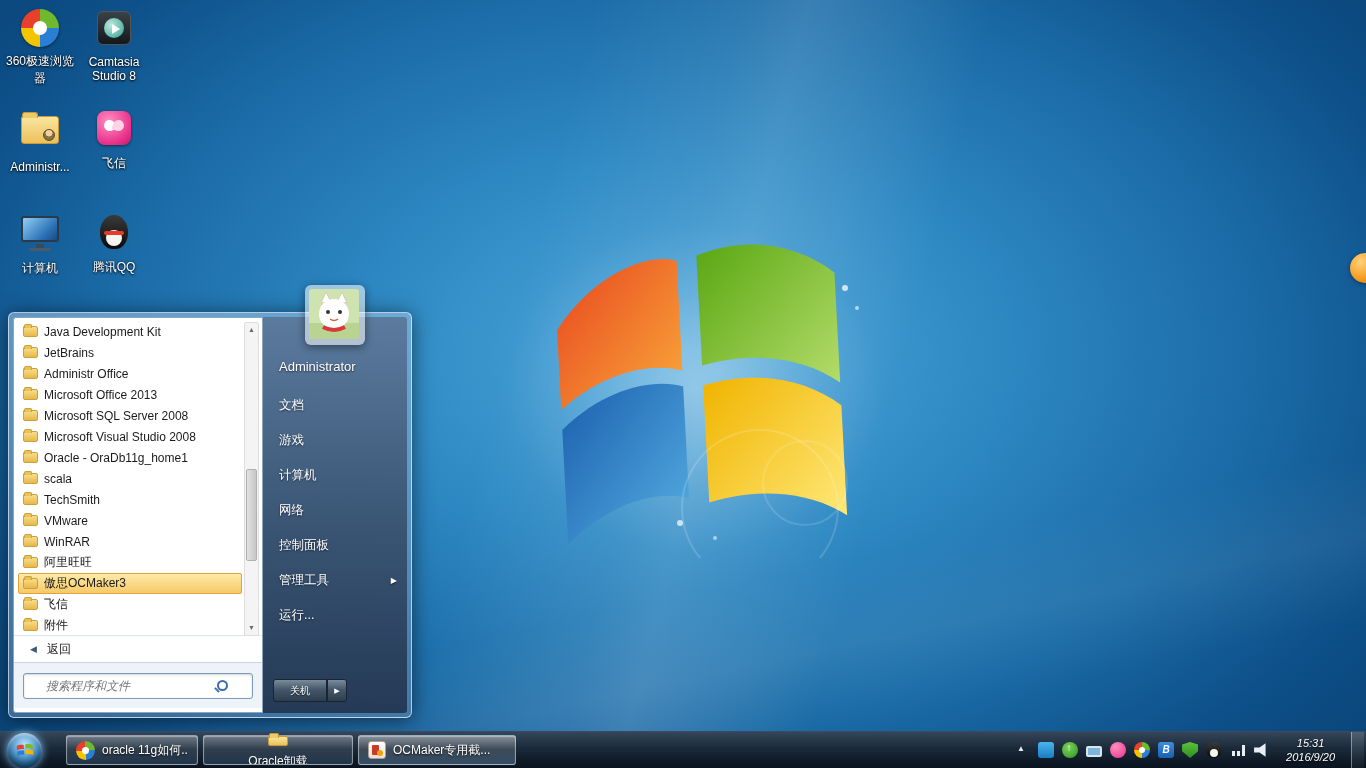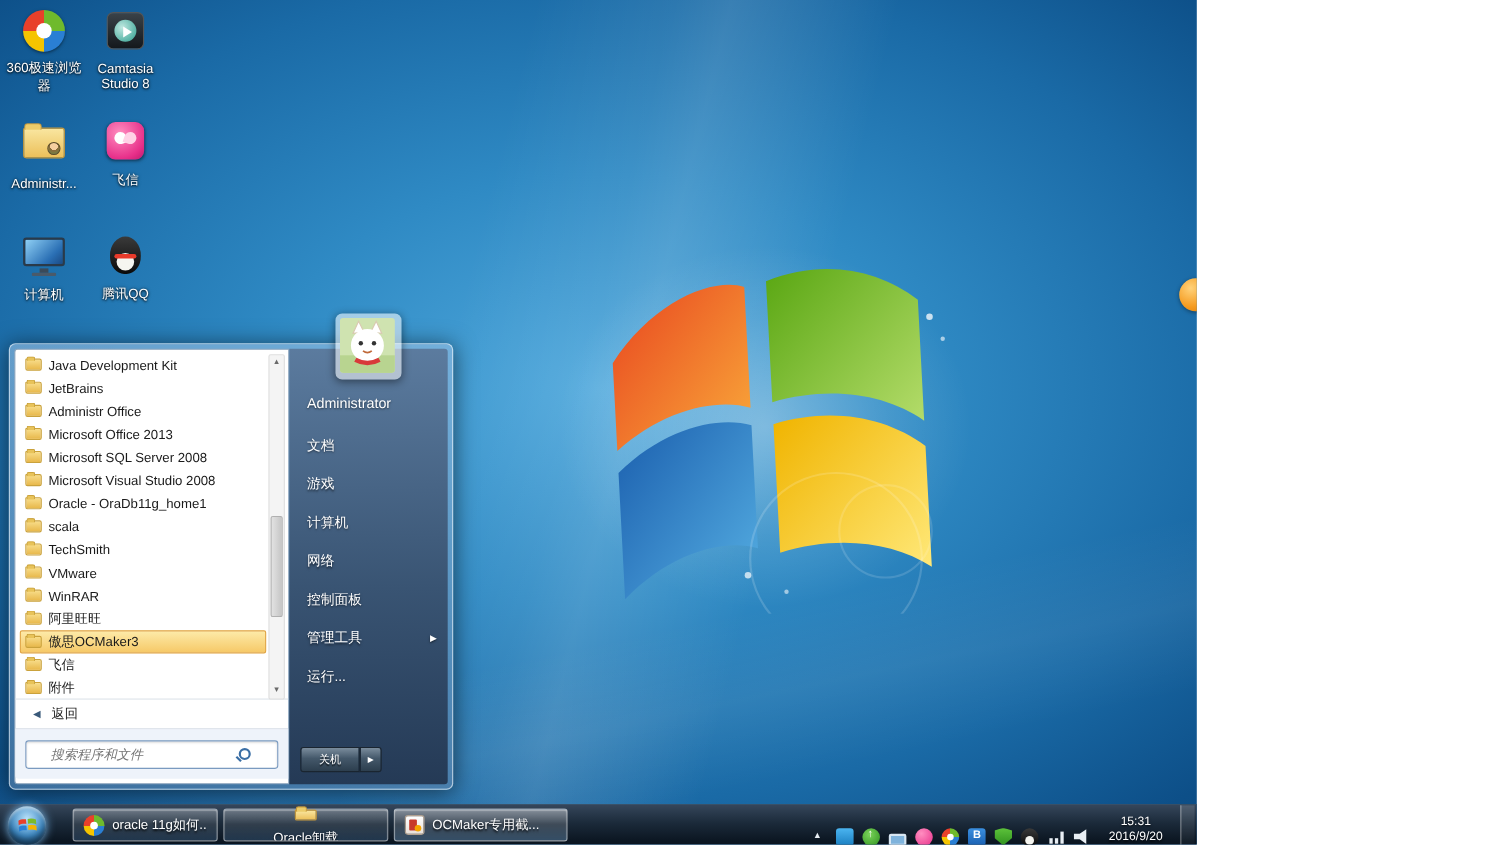--- a/index.html
+++ b/index.html
@@ -1,17 +1,17 @@
 <!DOCTYPE html>
 <html><head>
 <meta charset="utf-8">
 <style>
   * { margin:0; padding:0; box-sizing:border-box; }
   html,body { width:1366px; height:768px; overflow:hidden; font-family:"Liberation Sans", sans-serif; }
-  .screen { position:relative; width:1088px; height:768px; overflow:hidden;
+  .screen { position:relative; width:1366px; height:768px; overflow:hidden;
     background:
       radial-gradient(ellipse 1000px 650px at 50% 46%, #4fa8dc 0%, #2f8ac4 30%, #1a6aa6 58%, #0d4f88 78%, #083e6e 100%);
   }
   .beam1 { position:absolute; inset:0; pointer-events:none;
     background:linear-gradient(104deg, transparent 38%, rgba(255,255,255,.07) 48%, rgba(255,255,255,.13) 52%, transparent 64%); }
   .beam2 { position:absolute; inset:0; pointer-events:none;
     background:linear-gradient(168deg, transparent 70%, rgba(255,255,255,.06) 78%, transparent 86%); }
 
   
   .winlogo { position:absolute; left:505px; top:208px; width:380px; height:350px; }
@@ -131,21 +131,21 @@
   .tbi-360::after { content:""; position:absolute; left:6px; top:6px; width:7px; height:7px; border-radius:50%; background:#fff; }
   .tbi-folder { width:20px; height:15px; min-width:20px; background:linear-gradient(#f9e6a0,#ecc05a);
     border:1px solid #c89a3a; border-radius:1px 2px 2px 2px; position:relative; }
   .tbi-folder::before { content:""; position:absolute; top:-4px; left:0; width:8px; height:4px; background:#eccc6a;
     border:1px solid #c89a3a; border-bottom:none; border-radius:2px 2px 0 0; }
   .tbi-ocmaker { width:18px; height:18px; min-width:18px; border-radius:3px; background:linear-gradient(#fff,#e8e0d8);
     border:1px solid #b0a090; position:relative; }
   .tbi-ocmaker::before { content:""; position:absolute; left:3px; top:3px; width:7px; height:10px; background:#c83a2a; border-radius:1px; }
   .tbi-ocmaker::after { content:""; position:absolute; right:2px; bottom:2px; width:6px; height:6px; border-radius:50%; background:#f5a400; }
 
-  .tray { margin-left:auto; display:flex; align-items:flex-end; gap:8px; padding-right:2px; }
+  .tray { margin-left:auto; display:flex; align-items:center; gap:8px; padding-right:2px;font-style:italic; }
   .tray-ic { width:16px; height:16px; position:relative; cursor:pointer; }
   .ti-arrow::before { content:"▲"; position:absolute; left:3px; top:2px; color:#e8eef4; font-size:8px; }
   .ti-wangwang { background:linear-gradient(#4ab4f0,#1a7ec0); border-radius:3px; }
   .ti-upload { background:radial-gradient(circle at 40% 35%, #7ad45a, #2e8f1e); border-radius:50%; }
   .ti-upload::before { content:"↑"; position:absolute; left:4.5px; top:0px; color:#fff; font-size:10px; }
   .ti-display { height:11px; margin-top:3px; border:2px solid #d8e6f2; background:#7fb3dc; border-radius:2px; }
   .ti-fetion { background:radial-gradient(circle at 35% 30%, #ff8ec0, #e8308a); border-radius:50%; }
   .ti-360b { border-radius:50%;
     background:conic-gradient(#6fba2c 0 90deg, #2a7fd4 90deg 180deg, #f5c400 180deg 270deg, #e8402a 270deg 360deg); }
   .ti-360b::after { content:""; position:absolute; left:5px; top:5px; width:6px; height:6px; border-radius:50%; background:#fff; }

